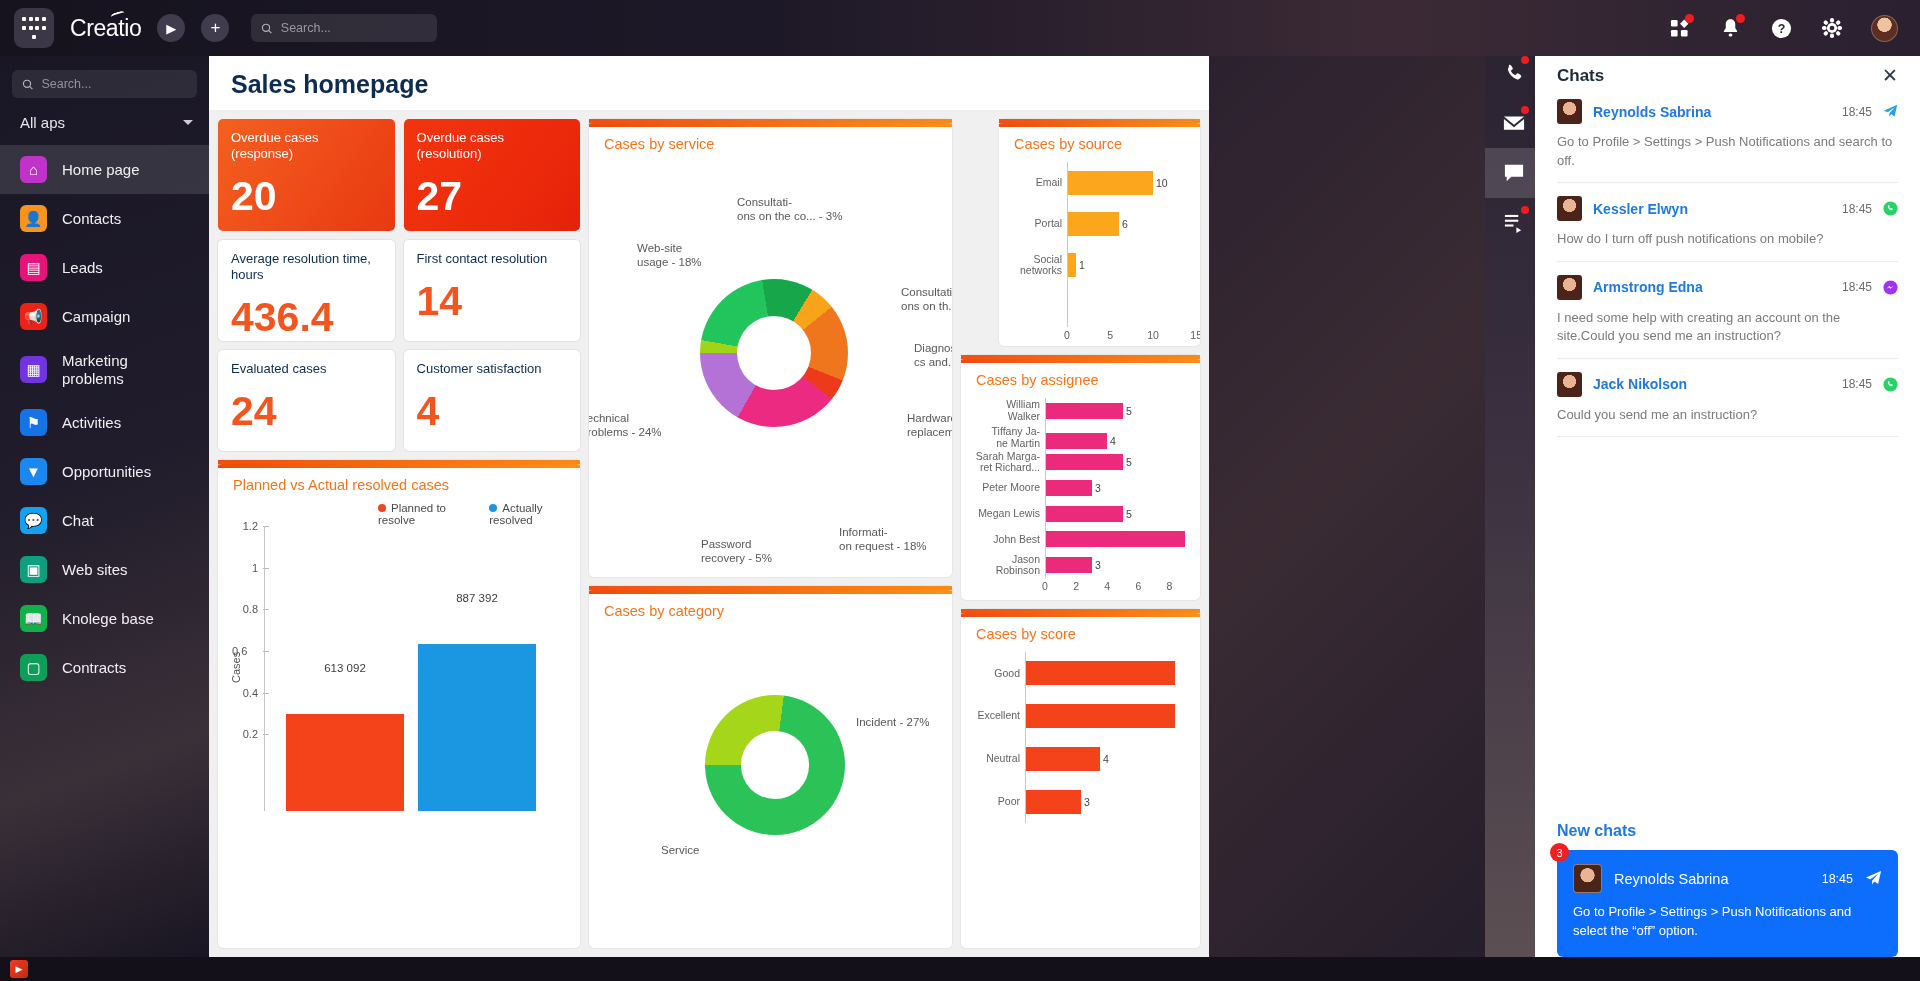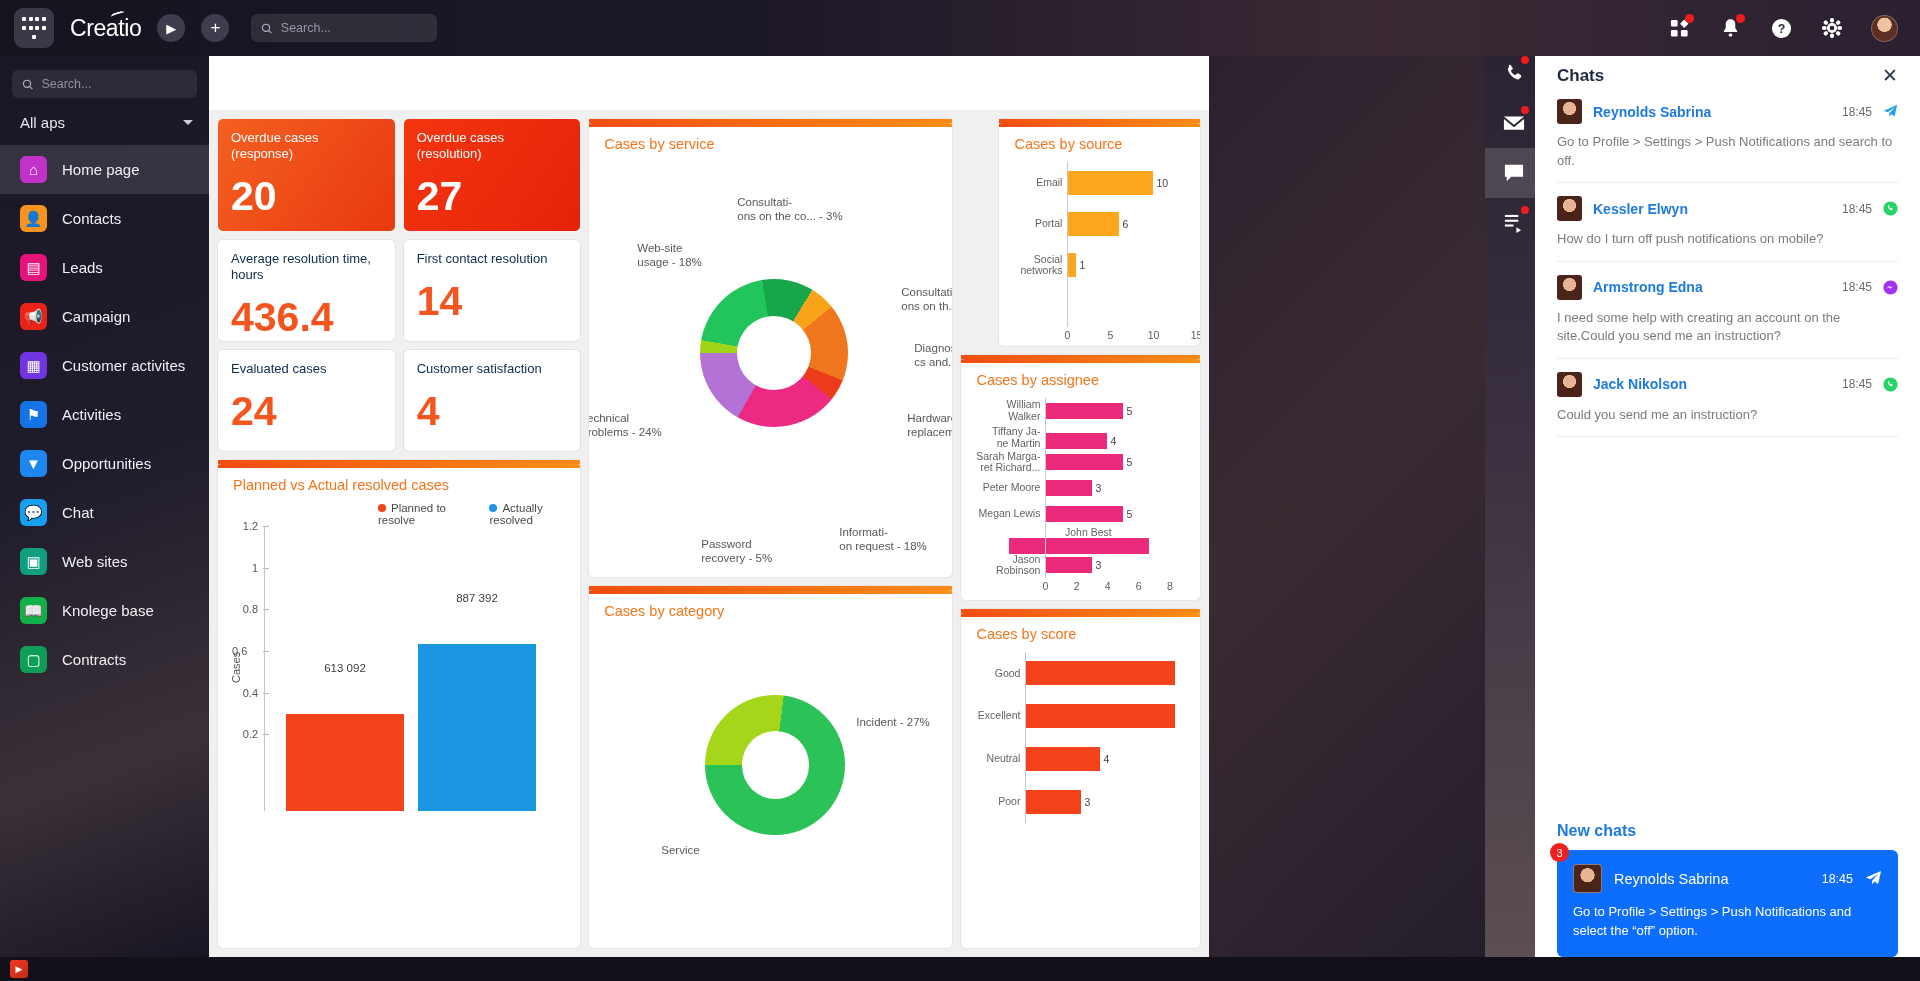--- a/index.html
+++ b/index.html
@@ -257,21 +257,21 @@
         <div class="nav-item">
           <span class="nav-ico" style="background:#e6147a">▤</span>
           <span class="nav-label">Leads</span>
         </div>
         <div class="nav-item">
           <span class="nav-ico" style="background:#ea2318">📢</span>
           <span class="nav-label">Campaign</span>
         </div>
         <div class="nav-item">
           <span class="nav-ico" style="background:#7034e0">▦</span>
-          <span class="nav-label">Customer activites</span>
+          <span class="nav-label">Marketing problems</span>
         </div>
         <div class="nav-item">
           <span class="nav-ico" style="background:#1573e6">⚑</span>
           <span class="nav-label">Activities</span>
         </div>
         <div class="nav-item">
           <span class="nav-ico" style="background:#1b87ef">▼</span>
           <span class="nav-label">Opportunities</span>
         </div>
         <div class="nav-item">
@@ -287,20 +287,21 @@
           <span class="nav-label">Knolege base</span>
         </div>
         <div class="nav-item">
           <span class="nav-ico" style="background:#0f9e5a">▢</span>
           <span class="nav-label">Contracts</span>
         </div>
       </div>
   </div>
 
   <div id="canvas">
+    <div id="page-title">Sales homepage</div>
 
     <div id="dash">
 
       <div class="col col-a">
         <div class="kpi-row">
           <div class="kpi kpi-alert-a kpi-h-a">
             <div class="kpi-title">Overdue cases (response)</div>
             <div class="kpi-val">20</div>
           </div>
           <div class="kpi kpi-alert-b kpi-h-a">
@@ -468,21 +469,21 @@
                     <span class="hval">3</span>
                   </div>
                 </div>
                 <div class="hrow" style="height:25.714285714285715px;">
                   <div class="hcat" style="width:72px;padding-right:5px;">Megan Lewis</div>
                   <div class="hbarbox">
                     <div class="hbar" style="width:78px;background:#ec2a7b;height:15.942857142857143px;"></div>
                     <span class="hval">5</span>
                   </div>
                 </div>
-                <div class="hrow" style="height:25.714285714285715px;flex-direction:column;">
+                <div class="hrow" style="height:25.714285714285715px;">
                   <div class="hcat" style="width:72px;padding-right:5px;">John Best</div>
                   <div class="hbarbox">
                     <div class="hbar" style="width:140px;background:#ec2a7b;height:15.942857142857143px;"></div>
                     <span class="hval"></span>
                   </div>
                 </div>
                 <div class="hrow" style="height:25.714285714285715px;">
                   <div class="hcat" style="width:72px;padding-right:5px;">Jason Robinson</div>
                   <div class="hbarbox">
                     <div class="hbar" style="width:47px;background:#ec2a7b;height:15.942857142857143px;"></div>

